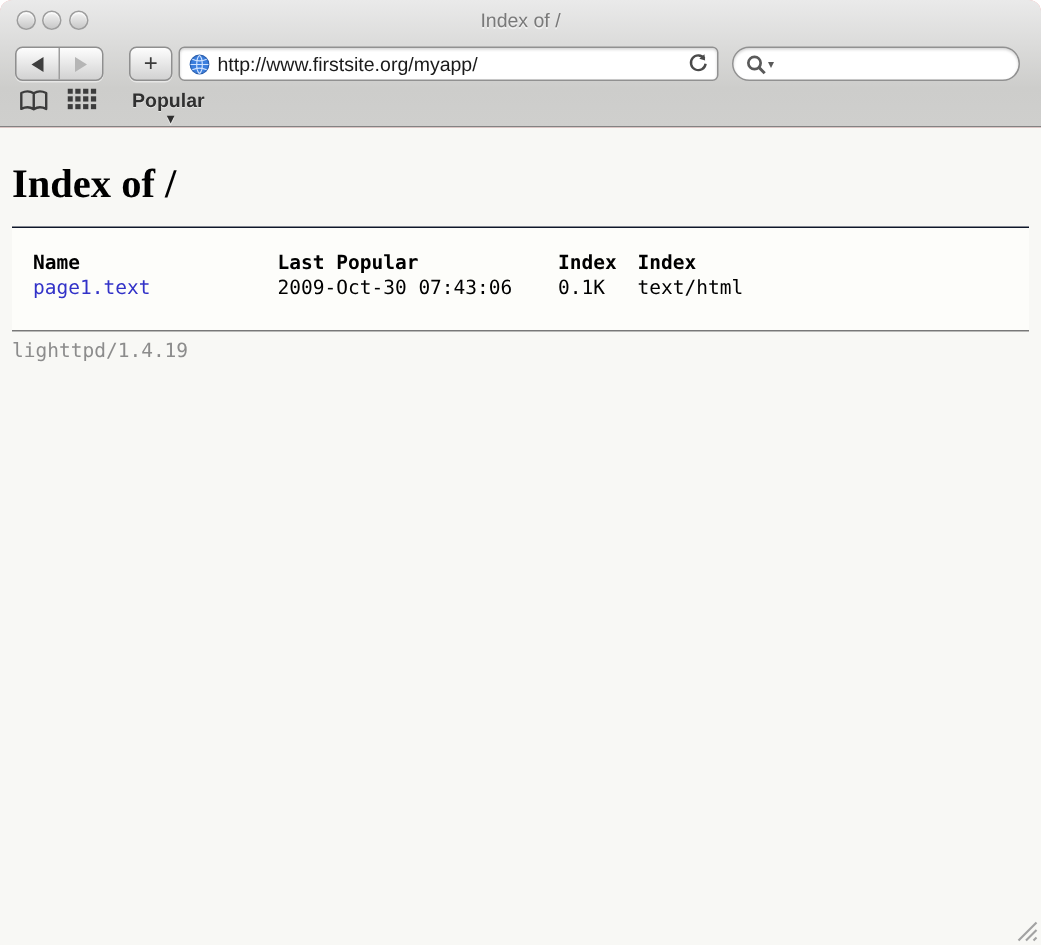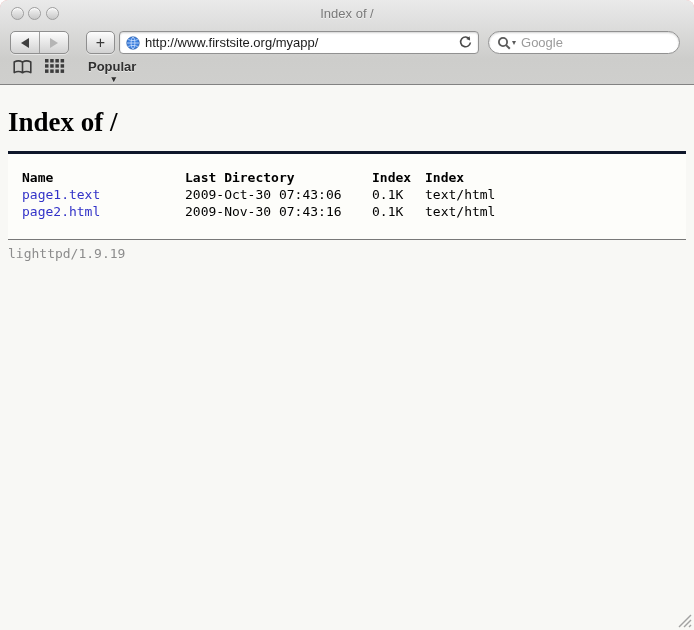--- a/index.html
+++ b/index.html
@@ -92,21 +92,21 @@
     position: absolute; top: 85px; left: 0; right: 0; bottom: 0;
     background: #f8f8f5; padding: 0 8px; box-sizing: border-box;
   }
   .page-title {
     font-family: "Liberation Serif", serif;
     font-size: 27px; font-weight: bold; color: #000;
     margin: 22px 0 13px 0; line-height: 1.15;
   }
   .listing {
     background: #fdfdfa;
-    border-top: 3px solid #0f172a;
+    border-top: 1px solid #0f172a;
     border-bottom: 1px solid #787878;
     padding: 15px 0 19px 0;
   }
   table.dir {
     border-collapse: collapse; margin-left: 14px;
     font-family: "DejaVu Sans Mono", "Liberation Mono", monospace;
     font-size: 13px; line-height: 17px; color: #000;
   }
   table.dir th, table.dir td { padding: 0; text-align: left; white-space: pre; vertical-align: top; }
   table.dir th { font-weight: bold; }
@@ -163,21 +163,20 @@
     </div>
 
     <div class="field search-field">
       <span class="icon">
         <svg width="14" height="14" viewBox="0 0 14 14">
           <circle cx="6" cy="6" r="4.1" fill="none" stroke="#5a5a5a" stroke-width="1.8"></circle>
           <line x1="9.1" y1="9.1" x2="12.8" y2="12.8" stroke="#5a5a5a" stroke-width="2"></line>
         </svg>
       </span>
       <span class="search-caret">▾</span>
-      <input type="text" placeholder="Google" style="">
     </div>
 
     <div class="bm-item bm-book">
       <span class="icon">
         <svg width="21" height="16" viewBox="0 0 21 16">
           <path d="M10.5 3.2 C8 1.6 5 1.6 2.2 3 V13.6 C5 12.2 8 12.2 10.5 13.8 C13 12.2 16 12.2 18.8 13.6 V3 C16 1.6 13 1.6 10.5 3.2 Z M10.5 3.2 V13.8" fill="none" stroke="#3c3c3c" stroke-width="1.6" stroke-linejoin="round"></path>
         </svg>
       </span>
     </div>
     <div class="bm-item bm-grid">
@@ -213,41 +212,35 @@
       <table class="dir">
         <colgroup>
           <col class="col-name">
             <col class="col-mod">
             <col class="col-size">
             <col>
         </colgroup>
         <tbody>
             <tr>
           <th>Name</th>
-          <th>Last Directory</th>
+          <th>Last Popular</th>
           <th>Index</th>
           <th>Index</th>
         </tr>
         <tr>
           <td><a class="dir-link">page1.text</a></td>
           <td>2009-Oct-30 07:43:06</td>
           <td>0.1K</td>
           <td>text/html</td>
         </tr>
-        <tr>
-          <td><a class="dir-link">page2.html</a></td>
-          <td>2009-Nov-30 07:43:16</td>
-          <td>0.1K</td>
-          <td>text/html</td>
-        </tr>
       </tbody>
         </table>
     </div>
 
-    <div class="server-footer">lighttpd/1.9.19</div>
+    <div class="server-footer">lighttpd/1.4.19</div>
   </div>
 
   <div class="resize-grip">
     <svg width="16" height="16" viewBox="0 0 16 16">
       <g stroke="#a2a2a2" stroke-width="1.4">
         <line x1="3" y1="15" x2="15" y2="3"></line>
         <line x1="8" y1="15" x2="15" y2="8"></line>
         <line x1="13" y1="15" x2="15" y2="13"></line>
       </g>
     </svg>

